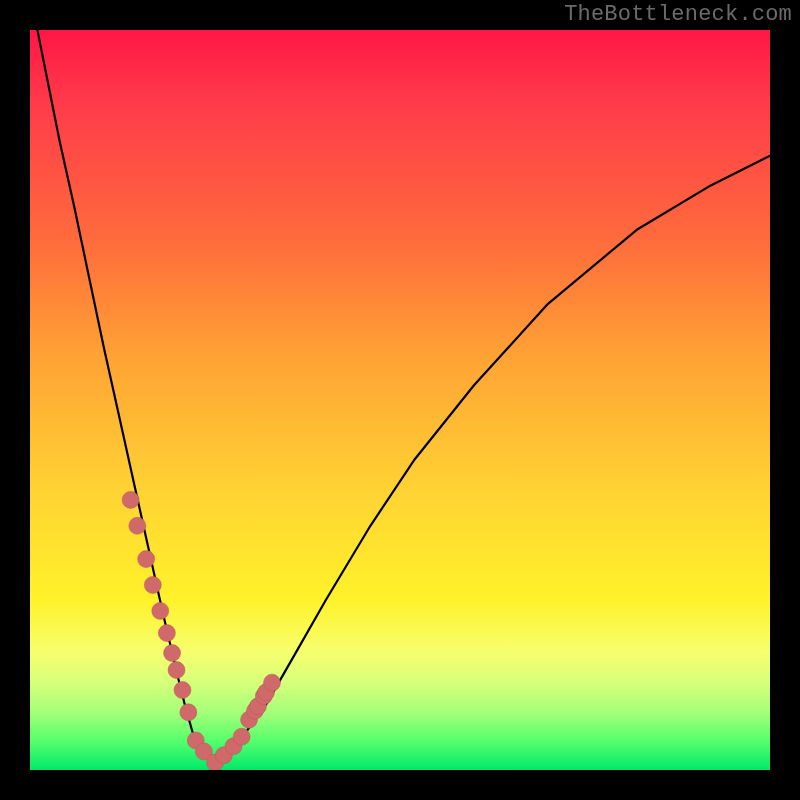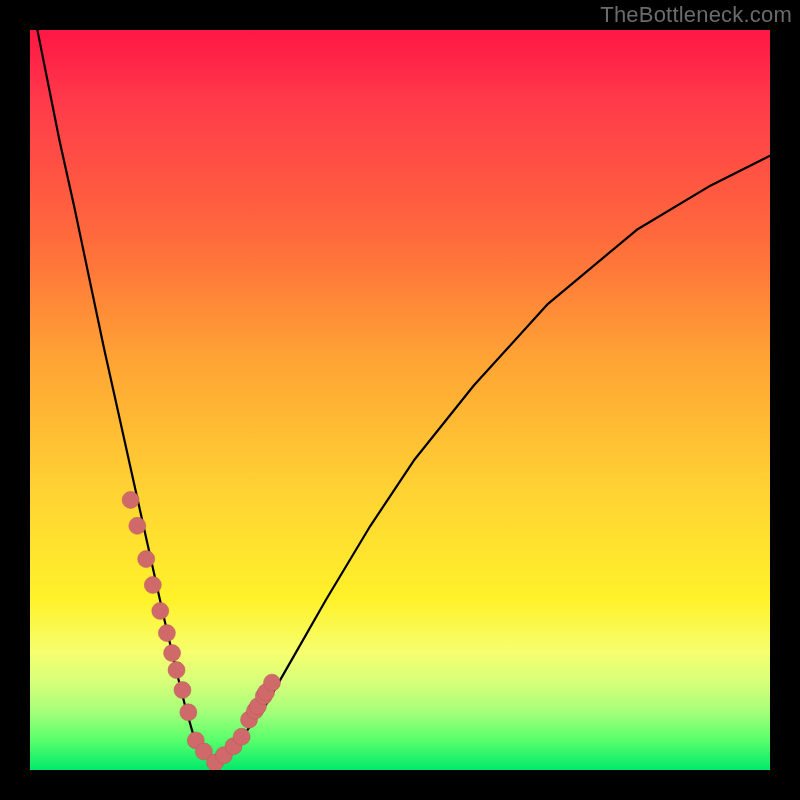--- a/index.html
+++ b/index.html
@@ -36,21 +36,21 @@
       #d8ff7a 88%,
       #a8ff7a 92%,
       #58ff6c 96%,
       #00e96b 100%
     );
   }
   .watermark {
     position: absolute;
     top: 2px;
     right: 8px;
-    font-family: Liberation Sans, sans-serif;
+    font-family: Liberation Mono, monospace;
     font-size: 22px;
     color: #6b6b6b;
     letter-spacing: 0.2px;
     user-select: none;
   }
   svg.overlay {
     position: absolute;
     top: 30px;
     left: 30px;
     width: 740px;

